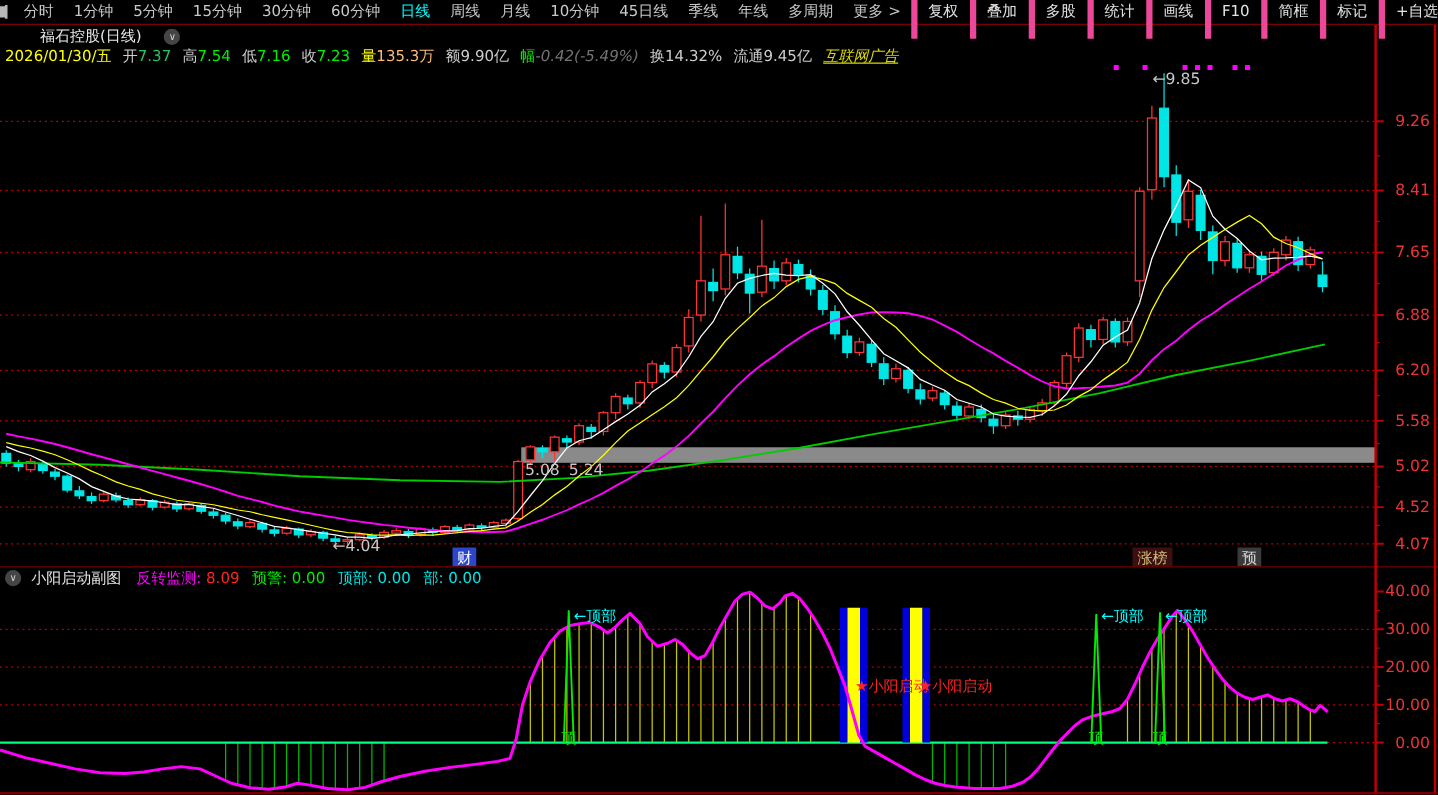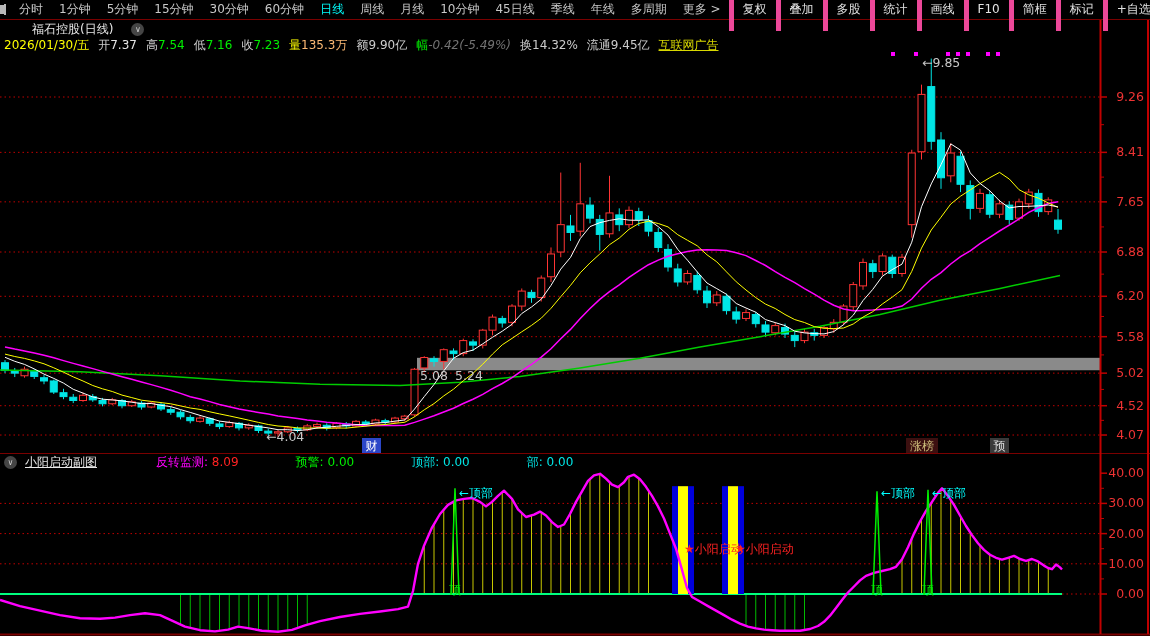--- a/index.html
+++ b/index.html
@@ -25,21 +25,21 @@
   #row2 .gap{margin-right:12px;margin-left:28px;}
   .chev{width:13px;height:13px;border-radius:50%;background:#454545;display:inline-flex;align-items:center;
         justify-content:center;color:#cfcfcf;font-size:8px;margin:0 8px 0 6px;line-height:13px;}
   #row3{position:absolute;left:4px;top:37px;height:16px;line-height:16px;display:flex;align-items:center;
         font-size:12px;z-index:5;white-space:nowrap;}
   #row3 .qf{margin-right:9px;}
   .lnk{text-decoration:underline;}
   
   #subhdr{position:absolute;left:2px;top:454px;height:16px;line-height:16px;display:flex;align-items:center;
         font-size:12px;color:#e8e8e8;z-index:5;white-space:nowrap;}
-  #subhdr .qf{margin-right:10px;margin-left:47px;}
+  #subhdr .qf{margin-right:10px;}
 </style>
 </head>
 <body>
 
 <div id="app">
   <svg id="cv" width="1150" height="636">
       <rect x="0" y="55" width="1100" height="398" fill="#000"></rect>
       <rect x="0" y="471" width="1100" height="163" fill="#000"></rect>
       <g>
         <line x1="0" y1="97" x2="1100" y2="97" stroke="#c00000" stroke-width="1" stroke-dasharray="1.5 3"></line>
@@ -581,35 +581,35 @@
       </div>
   </div>
 
   <div id="row2">
     <span class="gap">福石控股(日线)</span>
     <span class="chev">∨</span>
   </div>
 
   <div id="row3">
       <span class="qf" style="color: rgb(255, 255, 0);">2026/01/30/五</span>
-      <span class="qf"><span style="color: rgb(204, 204, 204);">开</span><span style="color: #e5e5e5;">7.37</span></span>
+      <span class="qf"><span style="color: rgb(204, 204, 204);">开</span><span style="color: #22c55e;">7.37</span></span>
       <span class="qf"><span style="color: rgb(204, 204, 204);">高</span><span style="color: rgb(0, 238, 0);">7.54</span></span>
       <span class="qf"><span style="color: rgb(204, 204, 204);">低</span><span style="color: rgb(0, 238, 0);">7.16</span></span>
       <span class="qf"><span style="color: rgb(204, 204, 204);">收</span><span style="color: rgb(0, 238, 0); text-align: right;">7.23</span></span>
       <span class="qf"><span style="color: rgb(255, 255, 0);">量</span><span style="color: #fdba74;">135.3万</span></span>
       <span class="qf"><span style="color: rgb(204, 204, 204);">额</span><span style="color: rgb(204, 204, 204); margin-top: 44px;">9.90亿</span></span>
       <span class="qf"><span style="color: rgb(0, 238, 0);">幅</span><span style="color: #737373; font-style: italic;">-0.42(-5.49%)</span></span>
       <span class="qf"><span style="color: rgb(204, 204, 204);">换</span><span style="color: rgb(204, 204, 204);">14.32%</span></span>
       <span class="qf"><span style="color: rgb(204, 204, 204);">流通</span><span style="color: rgb(204, 204, 204);">9.45亿</span></span>
-      <span class="qf lnk" style="color: rgb(216, 216, 0);">互联网广告</span>
+      <span class="qf lnk" style="color: rgb(216, 216, 0); font-style: italic;">互联网广告</span>
     </div>
 
   <div id="subhdr">
     <span class="chev" style="margin-left:2px;">∨</span>
-    <span style="margin-right:12px;text-decoration:underline;">小阳启动副图</span>
+    <span style="margin-right:12px;">小阳启动副图</span>
     <span id="sub-fields" style="display:flex;">
         <span class="qf"><span style="color: rgb(255, 0, 255);">反转监测: </span><span style="color: rgb(255, 34, 34);">8.09</span></span>
         <span class="qf"><span style="color: rgb(0, 238, 0);">预警: </span><span style="color: rgb(0, 238, 0);">0.00</span></span>
         <span class="qf"><span style="color: rgb(0, 229, 229);">顶部: </span><span style="color: rgb(0, 229, 229);">0.00</span></span>
         <span class="qf"><span style="color: rgb(0, 229, 229);">部: </span><span style="color: rgb(0, 229, 229);">0.00</span></span>
       </span>
   </div>
 </div>
 
 </body></html>

